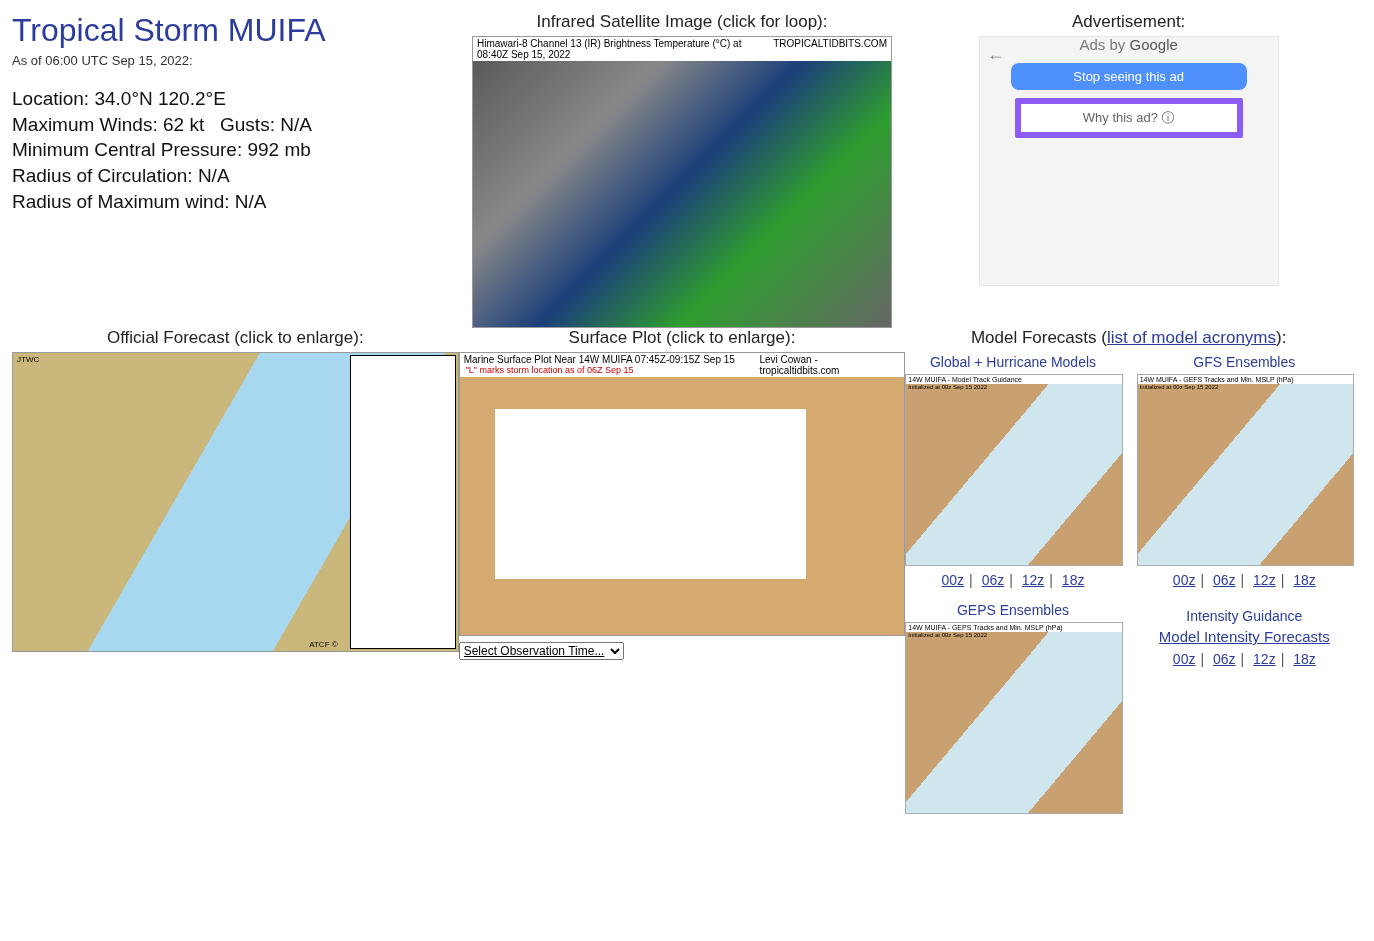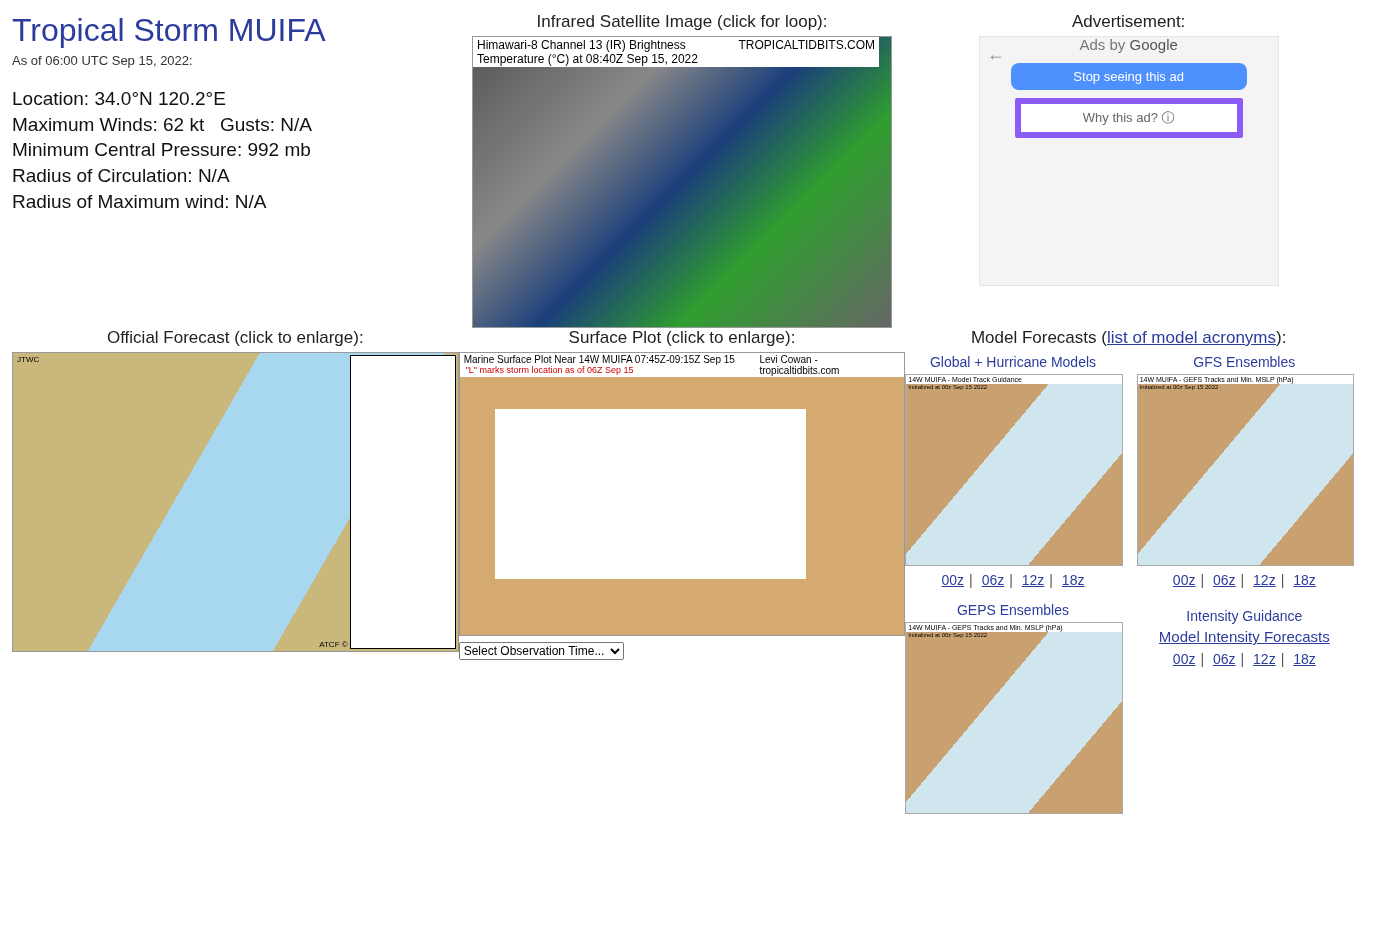--- a/index.html
+++ b/index.html
@@ -45,21 +45,21 @@
     border: 1px solid #999;
     box-sizing: border-box;
   }
   .satellite {
     height: 292px;
     background: linear-gradient(135deg,#555 0%, #888 30%, #1b3f7a 50%, #2f9e2f 70%, #666 100%);
     margin: 0 auto;
     width: 420px;
   }
   .sat-caption {
-    position:absolute;top:0;left:0;right:12px;background:#fff;font-size:12px;padding:1px 4px;display:flex;justify-content:space-between;color:#000;
+    position:absolute;top:0;left:0;right:0;background:#fff;font-size:10px;padding:1px 4px;display:flex;justify-content:space-between;color:#000;
   }
   .ad-box {
     width: 300px;
     height: 250px;
     background: #f4f4f4;
     margin: 0 auto;
     position: relative;
     box-shadow: inset 0 0 0 1px #e5e5e5;
     font-size: 13px;
     color: #777;
@@ -89,21 +89,21 @@
     height: 284px;
     background:#d4aa70;
     position:relative;
     padding-top:18px;
     box-sizing:border-box;
   }
   .sp-title{position:absolute;top:0;left:0;right:0;background:#fff;font-size:10px;padding:1px 4px;color:#000;display:flex;justify-content:space-between;}
   .sp-sub{position:absolute;top:12px;left:4px;font-size:9px;color:#c00;background:#fff;padding:0 2px;}
   .sp-sea{position:absolute;left:8%;top:20%;width:70%;height:60%;background:#fff;}
   .obs-select {
-    font-size:12px;margin-top:6px;width:165px;
+    font-size:12px;margin-top:6px;width:165px;text-decoration:underline;
   }
   .model-col {
     display:grid;
     grid-template-columns:1fr 1fr;
     gap: 0 16px;
   }
   .model-block { text-align:center; }
   .model-title {
     color:#2b3c9c;font-size:14px;margin:2px 0 4px;
   }
@@ -176,21 +176,21 @@
       <div class="ad-stop">Stop seeing this ad</div>
       <div class="ad-why">Why this ad? ⓘ</div>
     </div>
   </div>
 
   <div>
     <div class="section-title">Official Forecast (click to enlarge):</div>
     <div class="img-placeholder official-forecast">
       <div style="position:absolute;top:2px;left:4px;font-size:8px;color:#000;">JTWC</div>
       <div class="jt-box"></div>
-      <div style="position:absolute;bottom:2px;right:110px;font-size:8px;color:#000;">ATCF ©</div>
+      <div style="position:absolute;bottom:2px;right:120px;font-size:8px;color:#000;">ATCF ©</div>
     </div>
   </div>
 
   <div>
     <div class="section-title">Surface Plot (click to enlarge):</div>
     <div class="img-placeholder surface-plot">
       <div class="sp-title">
         <span>Marine Surface Plot Near 14W MUIFA 07:45Z-09:15Z Sep 15 2022</span>
         <span>Levi Cowan - tropicaltidbits.com</span>
       </div>

